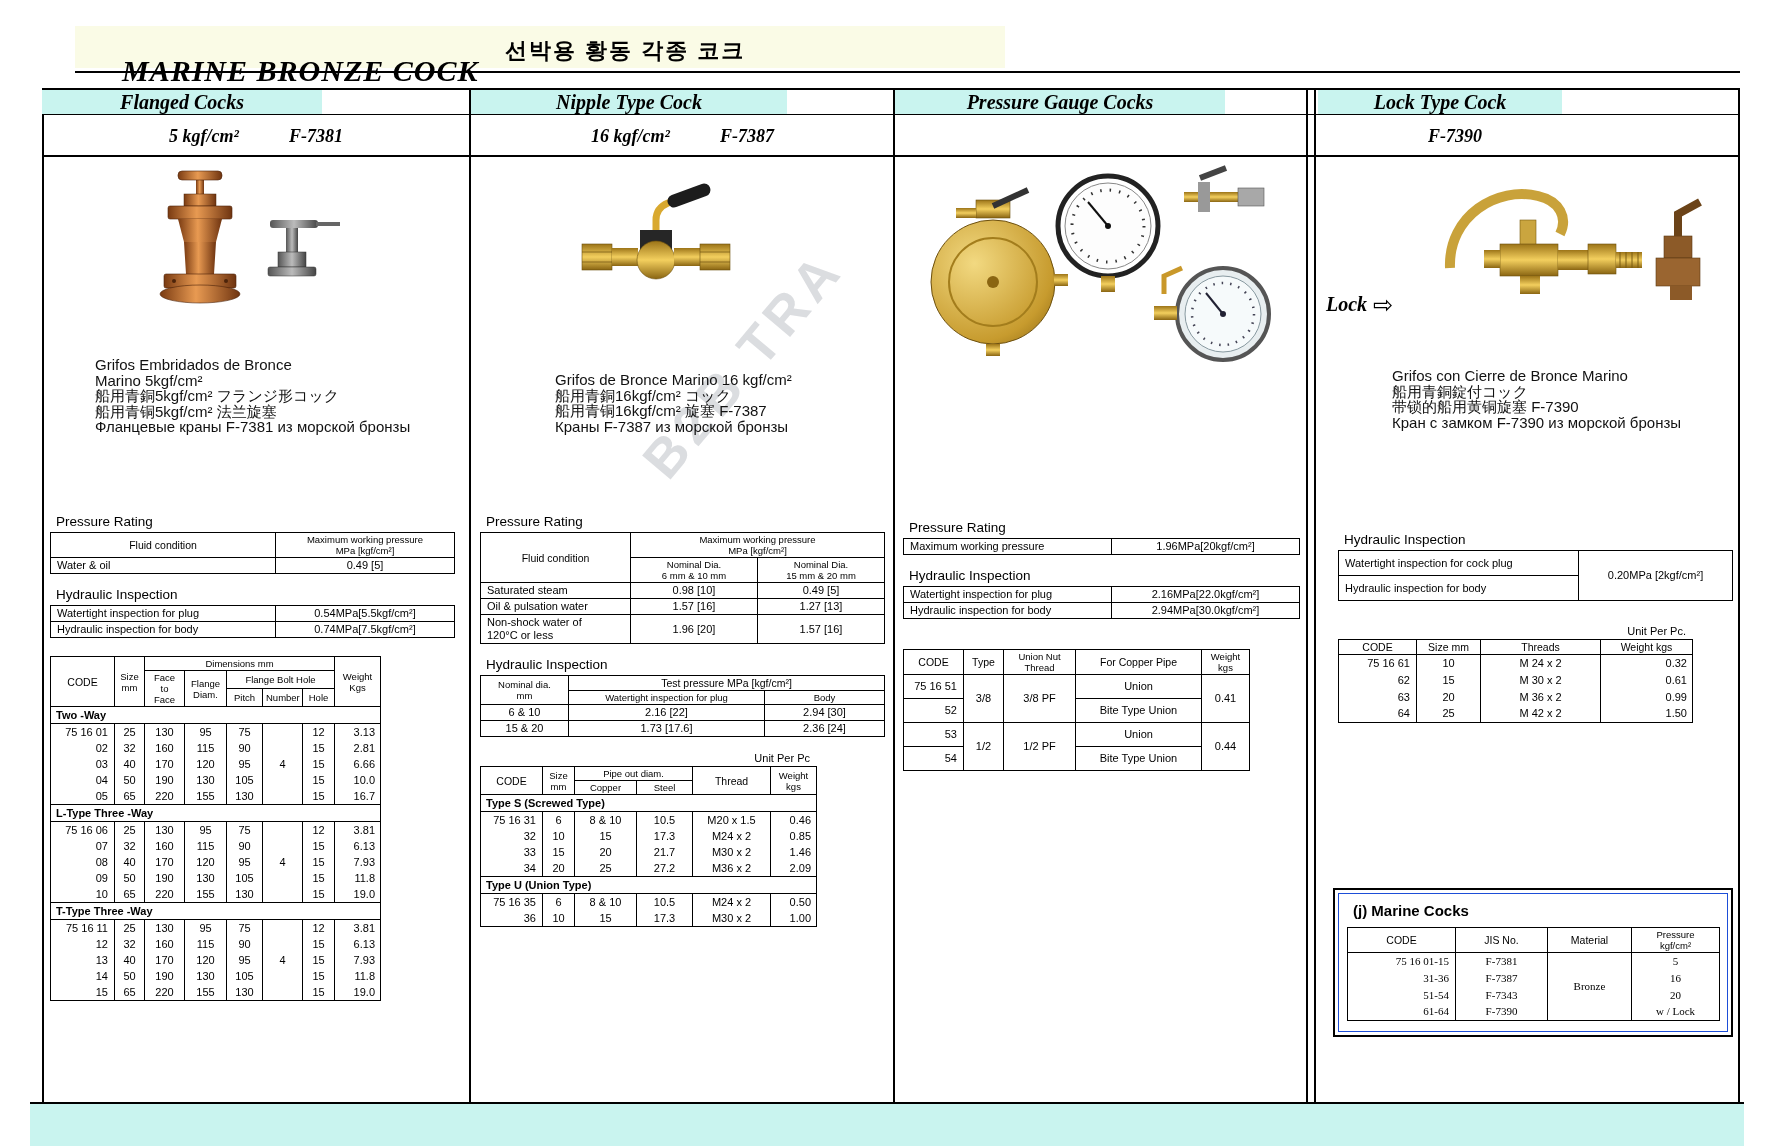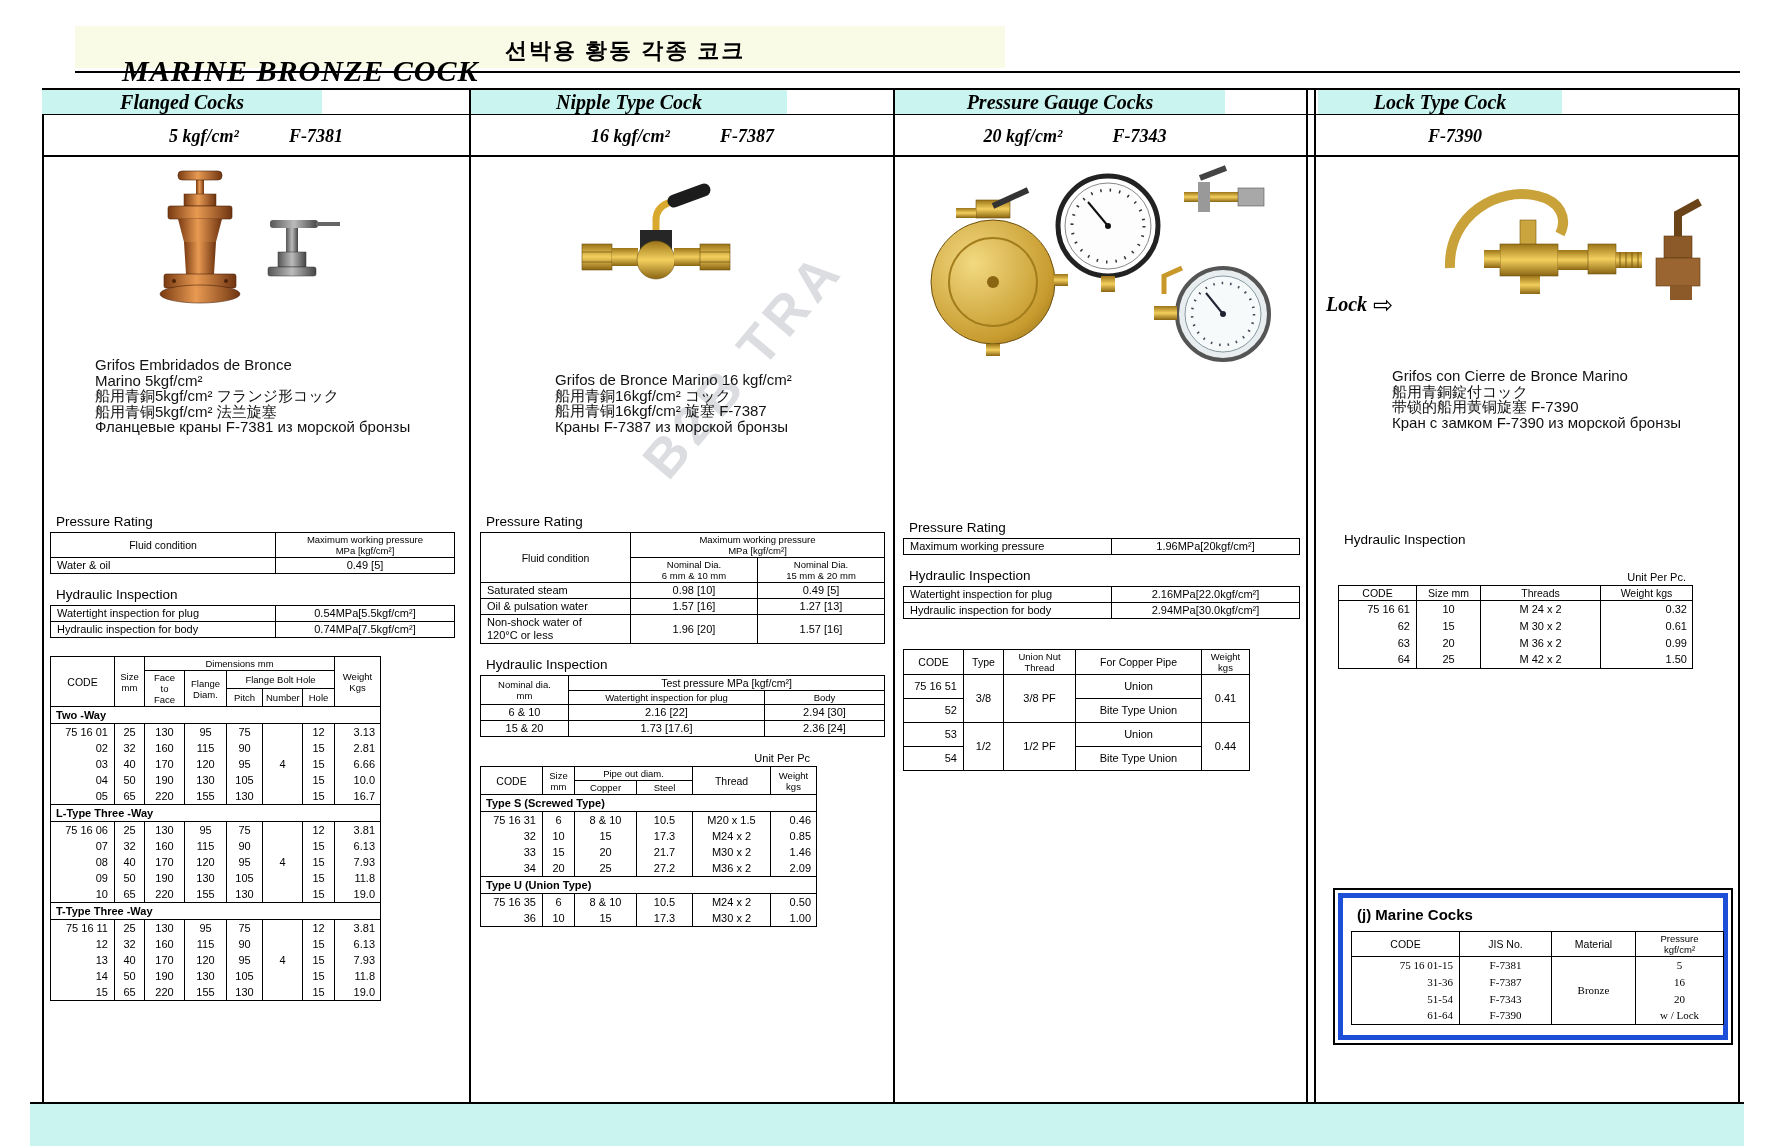--- a/index.html
+++ b/index.html
@@ -47,21 +47,21 @@
   #dimtbl tbody td:last-child, #niptbl tbody td:last-child, #locktbl tbody td:last-child { text-align:right; padding-right:5px; }
   .tbl tbody td.section { border-top:1px solid #000 !important; border-bottom:1px solid #000 !important;
         text-align:left !important; padding-left:5px !important; font-weight:bold !important; }
   #pgtbl tbody td { height:24px; }
   #c4hyd tbody td { height:25px; }
   #locktbl tbody td { height:17px; }
   #mctbl tbody td { height:17px;font-family:Liberation Serif, serif; }
 
   
   .marinebox-outer { border:2px solid #000; padding:3px; background:#fff; }
-  .marinebox-inner { border:5px solid #1d4ed8; padding:6px 8px 10px 8px; }
+  .marinebox-inner { border:1px solid #1d4ed8; padding:6px 8px 10px 8px; }
   .mc-title { font-weight:bold; font-size:15px; margin:2px 0 8px 6px; }
 
   
   .locknote { display:flex; align-items:center; gap:6px;text-align:right; }
   .locktext { font-family:"Liberation Serif", serif; font-style:italic; font-weight:bold; font-size:20px; }
   .lockarrow { font-size:24px; line-height:20px; }
 
   
   .bottom-strip { left:30px; top:1102px; width:1714px; height:44px; background:#c9f4ef; border-top:2px solid #000; }
 
@@ -97,24 +97,20 @@
   <div class="abs colhead" style="left:895px;width:330px">Pressure Gauge Cocks</div>
   <div class="abs colhead" style="left:1318px;width:244px">Lock Type Cock</div>
 
   <div class="abs modelrow" style="left:42px;width:428px">
     <span>5 kgf/cm²</span>
     <span>F-7381</span>
   </div>
   <div class="abs modelrow" style="left:470px;width:425px">
     <span>16 kgf/cm²</span>
     <span>F-7387</span>
-  </div>
-  <div class="abs modelrow" style="left:895px;width:360px">
-    <span>20 kgf/cm²</span>
-    <span>F-7343</span>
   </div>
   <div class="abs modelrow" style="left:1320px;width:270px">
     <span>F-7390</span>
   </div>
 
   <div class="abs" style="left:118px;top:168px">
     <svg width="235" height="160" viewBox="0 0 235 160">
       <defs>
         <linearGradient id="cu1" x1="0" y1="0" x2="1" y2="0">
           <stop offset="0" stop-color="#7a3b12"></stop>
@@ -733,20 +729,35 @@
           <tr>
             <td>54</td>
             <td>Bite Type Union</td>
           </tr>
         </tbody>
     </table>
   </div>
 
   <div class="abs" style="left:1338px;top:532px;width:394px">
     <div class="lbl">Hydraulic Inspection</div>
+    <table class="tbl info" id="c4hyd" style="width:394px">
+      <colgroup>
+          <col style="width:240px">
+          <col style="width:154px">
+        </colgroup>
+      <tbody>
+          <tr>
+            <td>Watertight inspection for cock plug</td>
+            <td rowspan="2">0.20MPa [2kgf/cm²]</td>
+          </tr>
+          <tr>
+            <td>Hydraulic inspection for body</td>
+          </tr>
+        </tbody>
+    </table>
 
     <div class="unit" style="width:354px;margin-top:24px">Unit Per Pc.</div>
     <table class="tbl vt" id="locktbl" style="width:354px">
       <colgroup>
           <col style="width:78px">
           <col style="width:64px">
           <col style="width:120px">
           <col style="width:92px">
         </colgroup>
       <thead>

